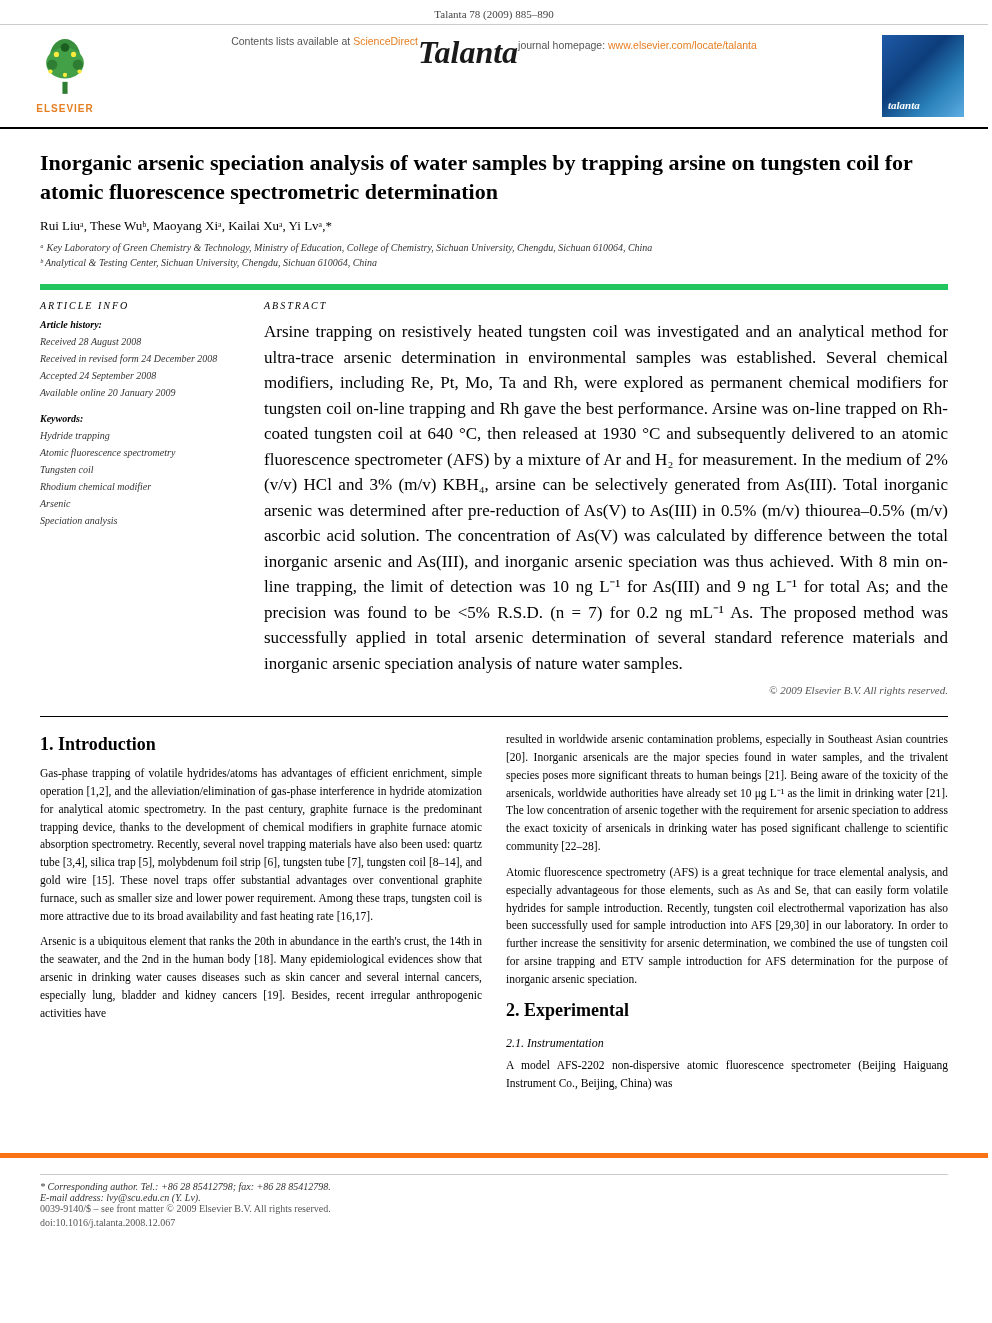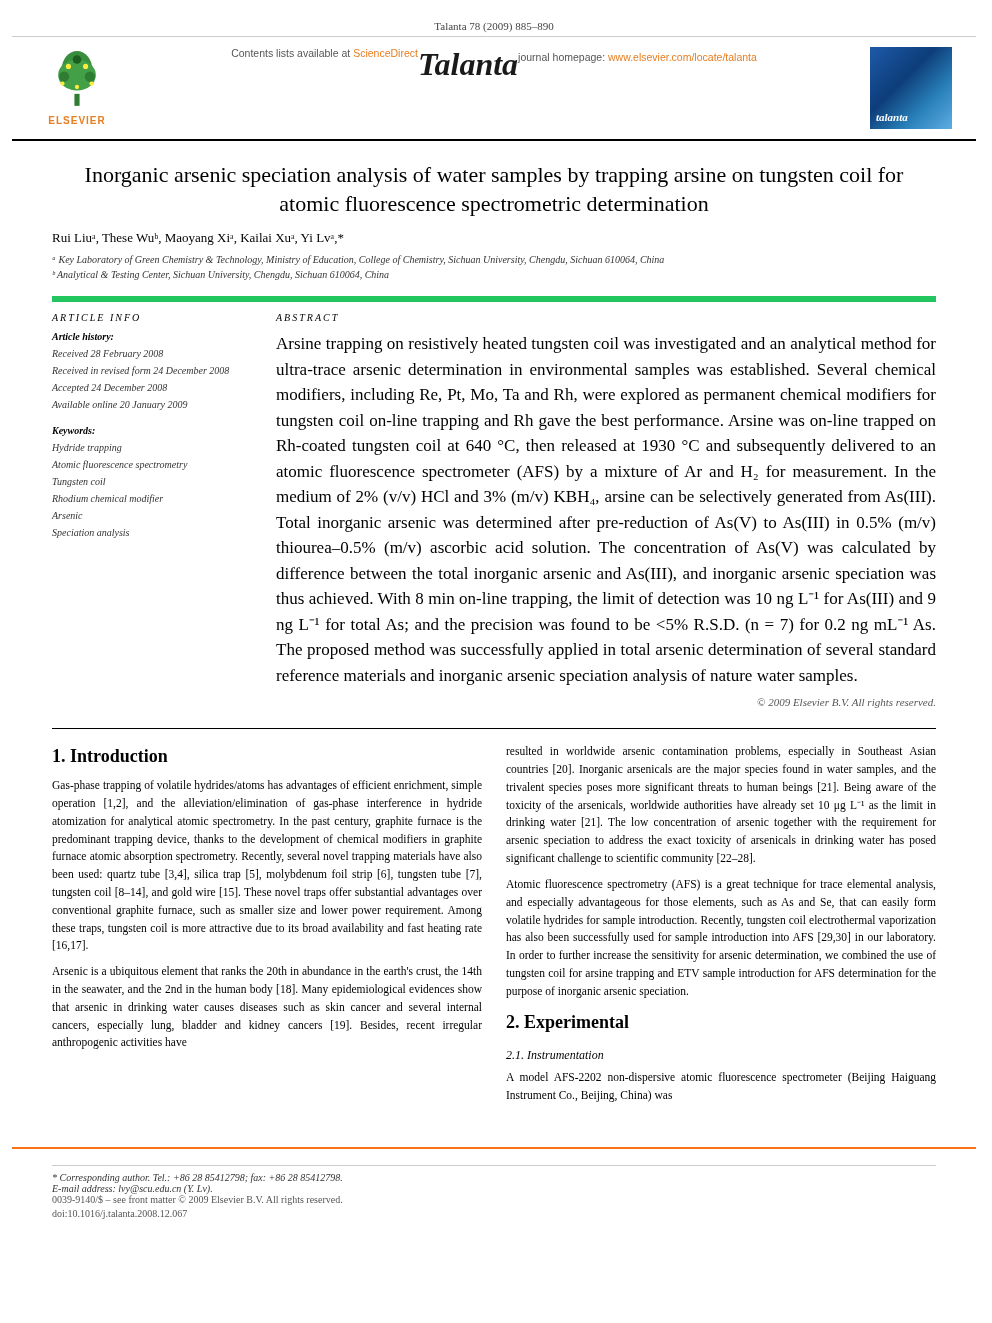--- a/index.html
+++ b/index.html
@@ -8,21 +8,21 @@
       font-family: 'Times New Roman', Times, serif;
       font-size: 13px;
       color: #000;
       width: 992px;
       min-height: 1323px;
     }
 
     .page-wrapper {
       width: 988px;
       background: #fff;
-      padding: 12px;
+      padding: 0;
     }
 
     
     .journal-header {
       text-align: center;
       padding: 8px 0 4px 0;
       border-bottom: 1px solid #ccc;
       font-size: 11px;
       color: #444;
     }
@@ -128,25 +128,24 @@
       position: relative;
     }
 
     
     .article-content {
       padding: 20px 40px 20px 40px;
     }
 
     .article-main-title {
       font-size: 22px;
-      font-weight: normal;
+      font-weight: bold;
       line-height: 1.3;
       margin-bottom: 12px;
       color: #000;
-      text-align: center;
     }
 
     .authors-line {
       font-size: 13px;
       margin-bottom: 6px;
       color: #000;
     }
 
     .affiliations {
       font-size: 10px;
@@ -266,22 +265,22 @@
 
     .body-para {
       margin-bottom: 8px;
       font-size: 11.5px;
       line-height: 1.55;
       text-align: justify;
     }
 
     
     .page-footer {
-      margin-top: 14px;
-      border-top: 2px solid #f97316;
+      margin-top: 32px;
+      border-top: 5px solid #f97316;
       padding: 8px 40px;
       font-size: 10px;
       color: #555;
     }
 
     .footer-note {
       margin-bottom: 3px;
       font-size: 10px;
       color: #555;
     }
@@ -363,23 +362,23 @@
       <div>ᵇ Analytical &amp; Testing Center, Sichuan University, Chengdu, Sichuan 610064, China</div>
     </div>
 
     <div class="two-column-section">
 
       <div class="left-col">
         <div class="section-label">ARTICLE INFO</div>
 
         <div class="history-title">Article history:</div>
         <div class="article-history">
-          <div>Received 28 February 2008</div>
+          <div>Received 28 August 2008</div>
           <div>Received in revised form 24 December 2008</div>
-          <div>Accepted 24 December 2008</div>
+          <div>Accepted 24 September 2008</div>
           <div>Available online 20 January 2009</div>
         </div>
 
         <div class="keywords-section">
           <div class="keywords-title">Keywords:</div>
           <ul class="keywords-list">
             <li>Hydride trapping</li>
             <li>Atomic fluorescence spectrometry</li>
             <li>Tungsten coil</li>
             <li>Rhodium chemical modifier</li>

